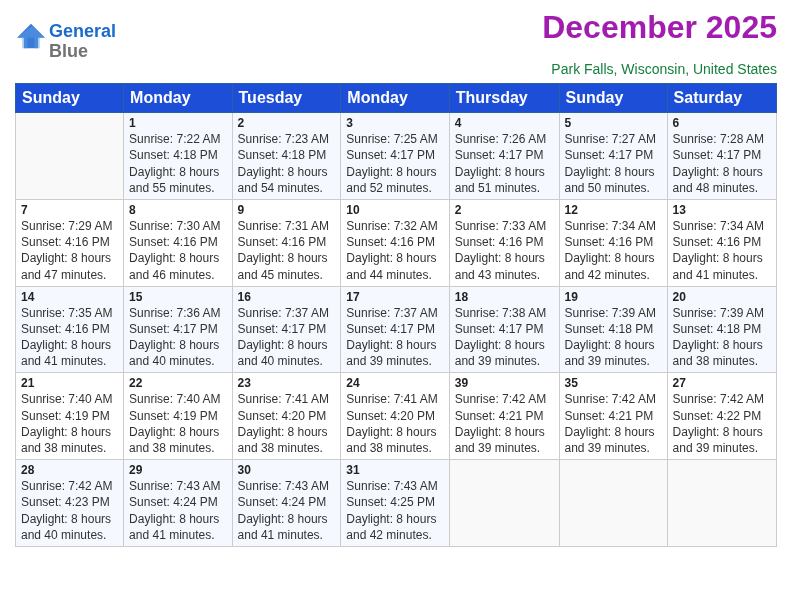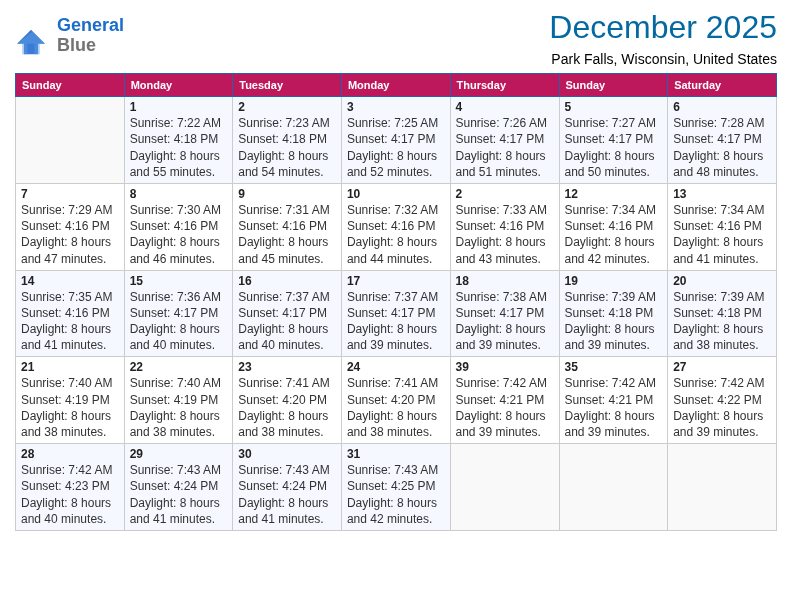--- a/index.html
+++ b/index.html
@@ -17,61 +17,60 @@
       background: #fff;
     }
     .header {
       display: flex;
       align-items: flex-start;
       justify-content: space-between;
       margin-bottom: 6px;
     }
     .logo {
       display: flex;
-      align-items: flex-end;
-      margin-top: 6px;
-      gap: 8px;
+      align-items: flex-start;
+      margin-top: 12px;
     }
     .logo-text {
       font-size: 18px;
       font-weight: bold;
       color: #333;
       line-height: 1.1;
     }
     .logo-text span {
       color: #1a6dcc;
     }
     .logo-icon {
       width: 32px;
       height: 28px;
       margin-right: 2px;
     }
     .title-block {
       text-align: right;
     }
     .main-title {
       font-size: 32px;
-      font-weight: normal;
-      color: #0369a1;
+      font-weight: bold;
+      color: #a21caf;
       line-height: 1.1;
     }
     .subtitle {
       font-size: 14px;
-      color: #000000;
-      margin-top: 6px;
+      color: #15803d;
+      margin-top: 16px;
     }
     .calendar {
       width: 100%;
       border-collapse: collapse;
       font-size: 11px;
     }
     .calendar thead tr th {
-      background: #be185d;
+      background: #1d4ed8;
       color: #fff;
-      font-size: 11px;
+      font-size: 16px;
       font-weight: bold;
       padding: 5px 6px;
       text-align: left;
       border: 1px solid #2a5fa8;
     }
     .calendar tbody tr td {
       border: 1px solid #ccc;
       vertical-align: top;
       padding: 3px 5px;
       width: 113px;

